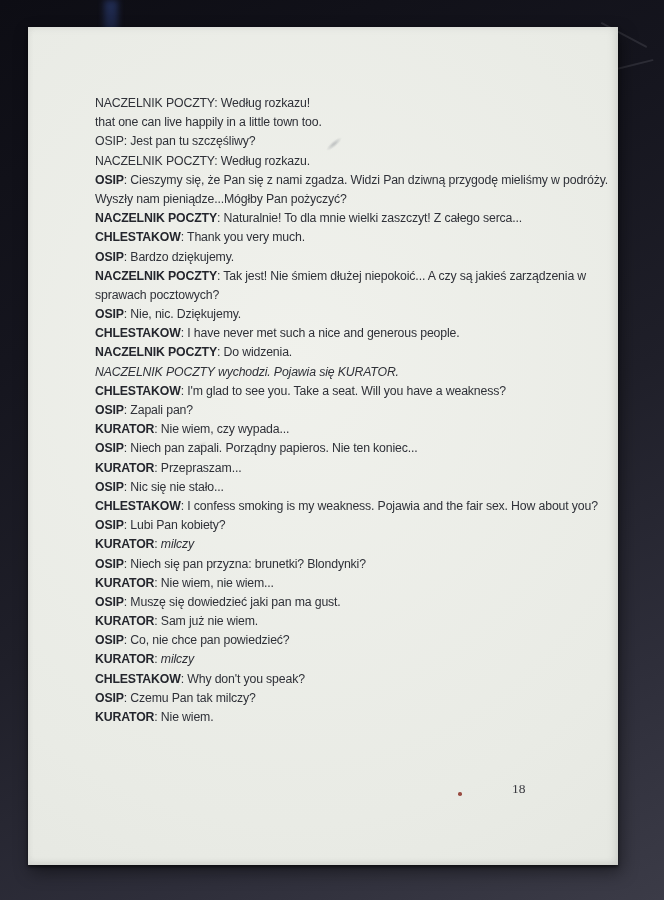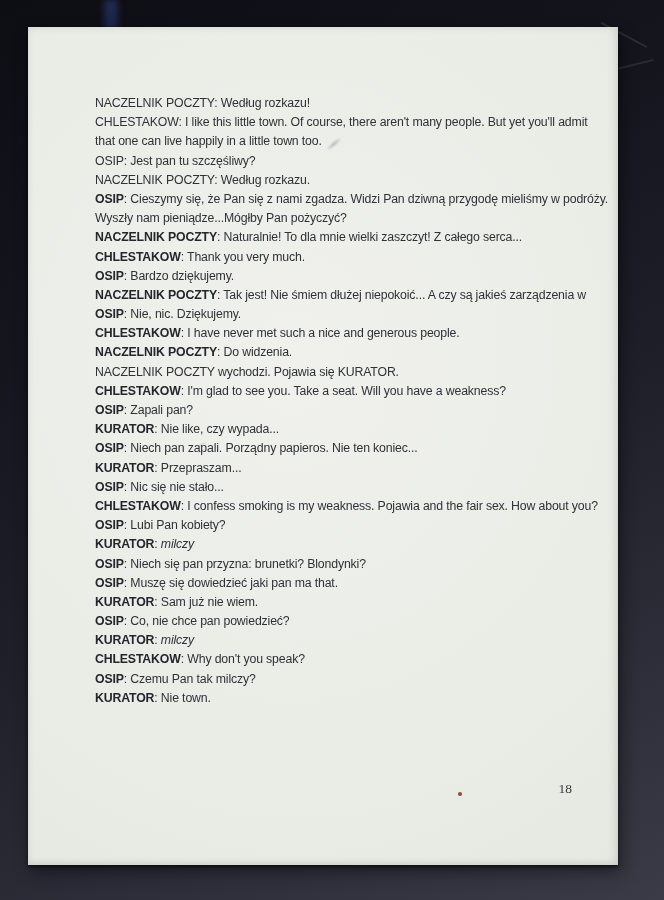--- a/index.html
+++ b/index.html
@@ -35,80 +35,81 @@
   .text-block{
     position:absolute;left:67px;top:67px;width:475px;
   }
   .line{
     height:19.2px;line-height:19.2px;white-space:nowrap;
     font-size:12.3px;letter-spacing:-0.15px;color:var(--text);
   }
   .speaker{color:var(--text);}
   .speaker.bold{font-weight:bold;color:var(--speaker-bold);}
   .dialogue.italic{font-style:italic;}
-  .line.full-italic{}
+  .line.full-italic{font-style:italic;}
   .smudge{
     position:absolute;border-radius:50%;
     background:radial-gradient(ellipse, rgba(110,115,125,0.40), rgba(110,115,125,0) 70%);
     filter:blur(0.5px);
   }
   .smudge.m1{left:296px;top:114px;width:20px;height:6px;transform:rotate(-40deg);}
   .smudge.m2{left:166px;top:416px;width:14px;height:4px;transform:rotate(-30deg);opacity:.6;}
   .ink-dot{
     position:absolute;left:430px;top:765px;width:3.5px;height:3.5px;border-radius:50%;
     background:var(--dot);opacity:.85;
   }
   .page-number{
-    position:absolute;left:484px;top:754px;width:60px;text-align:right;
+    position:absolute;left:484px;top:754px;width:60px;text-align:left;
     font-family:"Liberation Serif", serif;font-size:13.5px;color:var(--pagenum);
   }
 </style>
 </head>
 <body>
 
 <div class="stage">
   <div class="streak"></div>
   <div class="scratch s1"></div>
   <div class="scratch s2"></div>
 
   <div class="paper">
     <div class="smudge m1"></div>
     <div class="smudge m2"></div>
 
     <div class="text-block">
         <div class="line"><span class="speaker">NACZELNIK POCZTY</span><span class="separator">: </span><span class="dialogue">Według rozkazu!</span></div>
-        <div class="line"><span class="speaker">CHLESTAKOW</span><span class="separator">: </span><span class="dialogue">I like this little town. Of course, there aren't many people. But yet you'll admit</span></div>
         <div class="line"><span class="dialogue">that one can live happily in a little town too.</span></div>
         <div class="line"><span class="speaker">OSIP</span><span class="separator">: </span><span class="dialogue">Jest pan tu szczęśliwy?</span></div>
         <div class="line"><span class="speaker">NACZELNIK POCZTY</span><span class="separator">: </span><span class="dialogue">Według rozkazu.</span></div>
         <div class="line"><span class="speaker bold">OSIP</span><span class="separator">: </span><span class="dialogue">Cieszymy się, że Pan się z nami zgadza. Widzi Pan dziwną przygodę mieliśmy w podróży.</span></div>
         <div class="line"><span class="dialogue">Wyszły nam pieniądze...Mógłby Pan pożyczyć?</span></div>
         <div class="line"><span class="speaker bold">NACZELNIK POCZTY</span><span class="separator">: </span><span class="dialogue">Naturalnie! To dla mnie wielki zaszczyt! Z całego serca...</span></div>
         <div class="line"><span class="speaker bold">CHLESTAKOW</span><span class="separator">: </span><span class="dialogue">Thank you very much.</span></div>
         <div class="line"><span class="speaker bold">OSIP</span><span class="separator">: </span><span class="dialogue">Bardzo dziękujemy.</span></div>
         <div class="line"><span class="speaker bold">NACZELNIK POCZTY</span><span class="separator">: </span><span class="dialogue">Tak jest! Nie śmiem dłużej niepokoić... A czy są jakieś zarządzenia w</span></div>
+        <div class="line"><span class="dialogue">sprawach pocztowych?</span></div>
         <div class="line"><span class="speaker bold">OSIP</span><span class="separator">: </span><span class="dialogue">Nie, nic. Dziękujemy.</span></div>
         <div class="line"><span class="speaker bold">CHLESTAKOW</span><span class="separator">: </span><span class="dialogue">I have never met such a nice and generous people.</span></div>
         <div class="line"><span class="speaker bold">NACZELNIK POCZTY</span><span class="separator">: </span><span class="dialogue">Do widzenia.</span></div>
         <div class="line full-italic"><span class="dialogue">NACZELNIK POCZTY wychodzi. Pojawia się KURATOR.</span></div>
         <div class="line"><span class="speaker bold">CHLESTAKOW</span><span class="separator">: </span><span class="dialogue">I'm glad to see you. Take a seat. Will you have a weakness?</span></div>
         <div class="line"><span class="speaker bold">OSIP</span><span class="separator">: </span><span class="dialogue">Zapali pan?</span></div>
-        <div class="line"><span class="speaker bold">KURATOR</span><span class="separator">: </span><span class="dialogue">Nie like, czy wypada...</span></div>
+        <div class="line"><span class="speaker bold">KURATOR</span><span class="separator">: </span><span class="dialogue">Nie wiem, czy wypada...</span></div>
         <div class="line"><span class="speaker bold">OSIP</span><span class="separator">: </span><span class="dialogue">Niech pan zapali. Porządny papieros. Nie ten koniec...</span></div>
         <div class="line"><span class="speaker bold">KURATOR</span><span class="separator">: </span><span class="dialogue">Przepraszam...</span></div>
         <div class="line"><span class="speaker bold">OSIP</span><span class="separator">: </span><span class="dialogue">Nic się nie stało...</span></div>
         <div class="line"><span class="speaker bold">CHLESTAKOW</span><span class="separator">: </span><span class="dialogue">I confess smoking is my weakness. Pojawia and the fair sex. How about you?</span></div>
         <div class="line"><span class="speaker bold">OSIP</span><span class="separator">: </span><span class="dialogue">Lubi Pan kobiety?</span></div>
         <div class="line"><span class="speaker bold">KURATOR</span><span class="separator">: </span><span class="dialogue italic">milczy</span></div>
         <div class="line"><span class="speaker bold">OSIP</span><span class="separator">: </span><span class="dialogue">Niech się pan przyzna: brunetki? Blondynki?</span></div>
-        <div class="line"><span class="speaker bold">OSIP</span><span class="separator">: </span><span class="dialogue">Muszę się dowiedzieć jaki pan ma that.</span></div>
+        <div class="line"><span class="speaker bold">KURATOR</span><span class="separator">: </span><span class="dialogue">Nie wiem, nie wiem...</span></div>
+        <div class="line"><span class="speaker bold">OSIP</span><span class="separator">: </span><span class="dialogue">Muszę się dowiedzieć jaki pan ma gust.</span></div>
         <div class="line"><span class="speaker bold">KURATOR</span><span class="separator">: </span><span class="dialogue">Sam już nie wiem.</span></div>
         <div class="line"><span class="speaker bold">OSIP</span><span class="separator">: </span><span class="dialogue">Co, nie chce pan powiedzieć?</span></div>
         <div class="line"><span class="speaker bold">KURATOR</span><span class="separator">: </span><span class="dialogue italic">milczy</span></div>
         <div class="line"><span class="speaker bold">CHLESTAKOW</span><span class="separator">: </span><span class="dialogue">Why don't you speak?</span></div>
         <div class="line"><span class="speaker bold">OSIP</span><span class="separator">: </span><span class="dialogue">Czemu Pan tak milczy?</span></div>
-        <div class="line"><span class="speaker bold">KURATOR</span><span class="separator">: </span><span class="dialogue">Nie town.</span></div>
+        <div class="line"><span class="speaker bold">KURATOR</span><span class="separator">: </span><span class="dialogue">Nie wiem.</span></div>
       </div>
 
     <div class="ink-dot"></div>
     <div class="page-number">18</div>
   </div>
 </div>
 
 </body></html>

